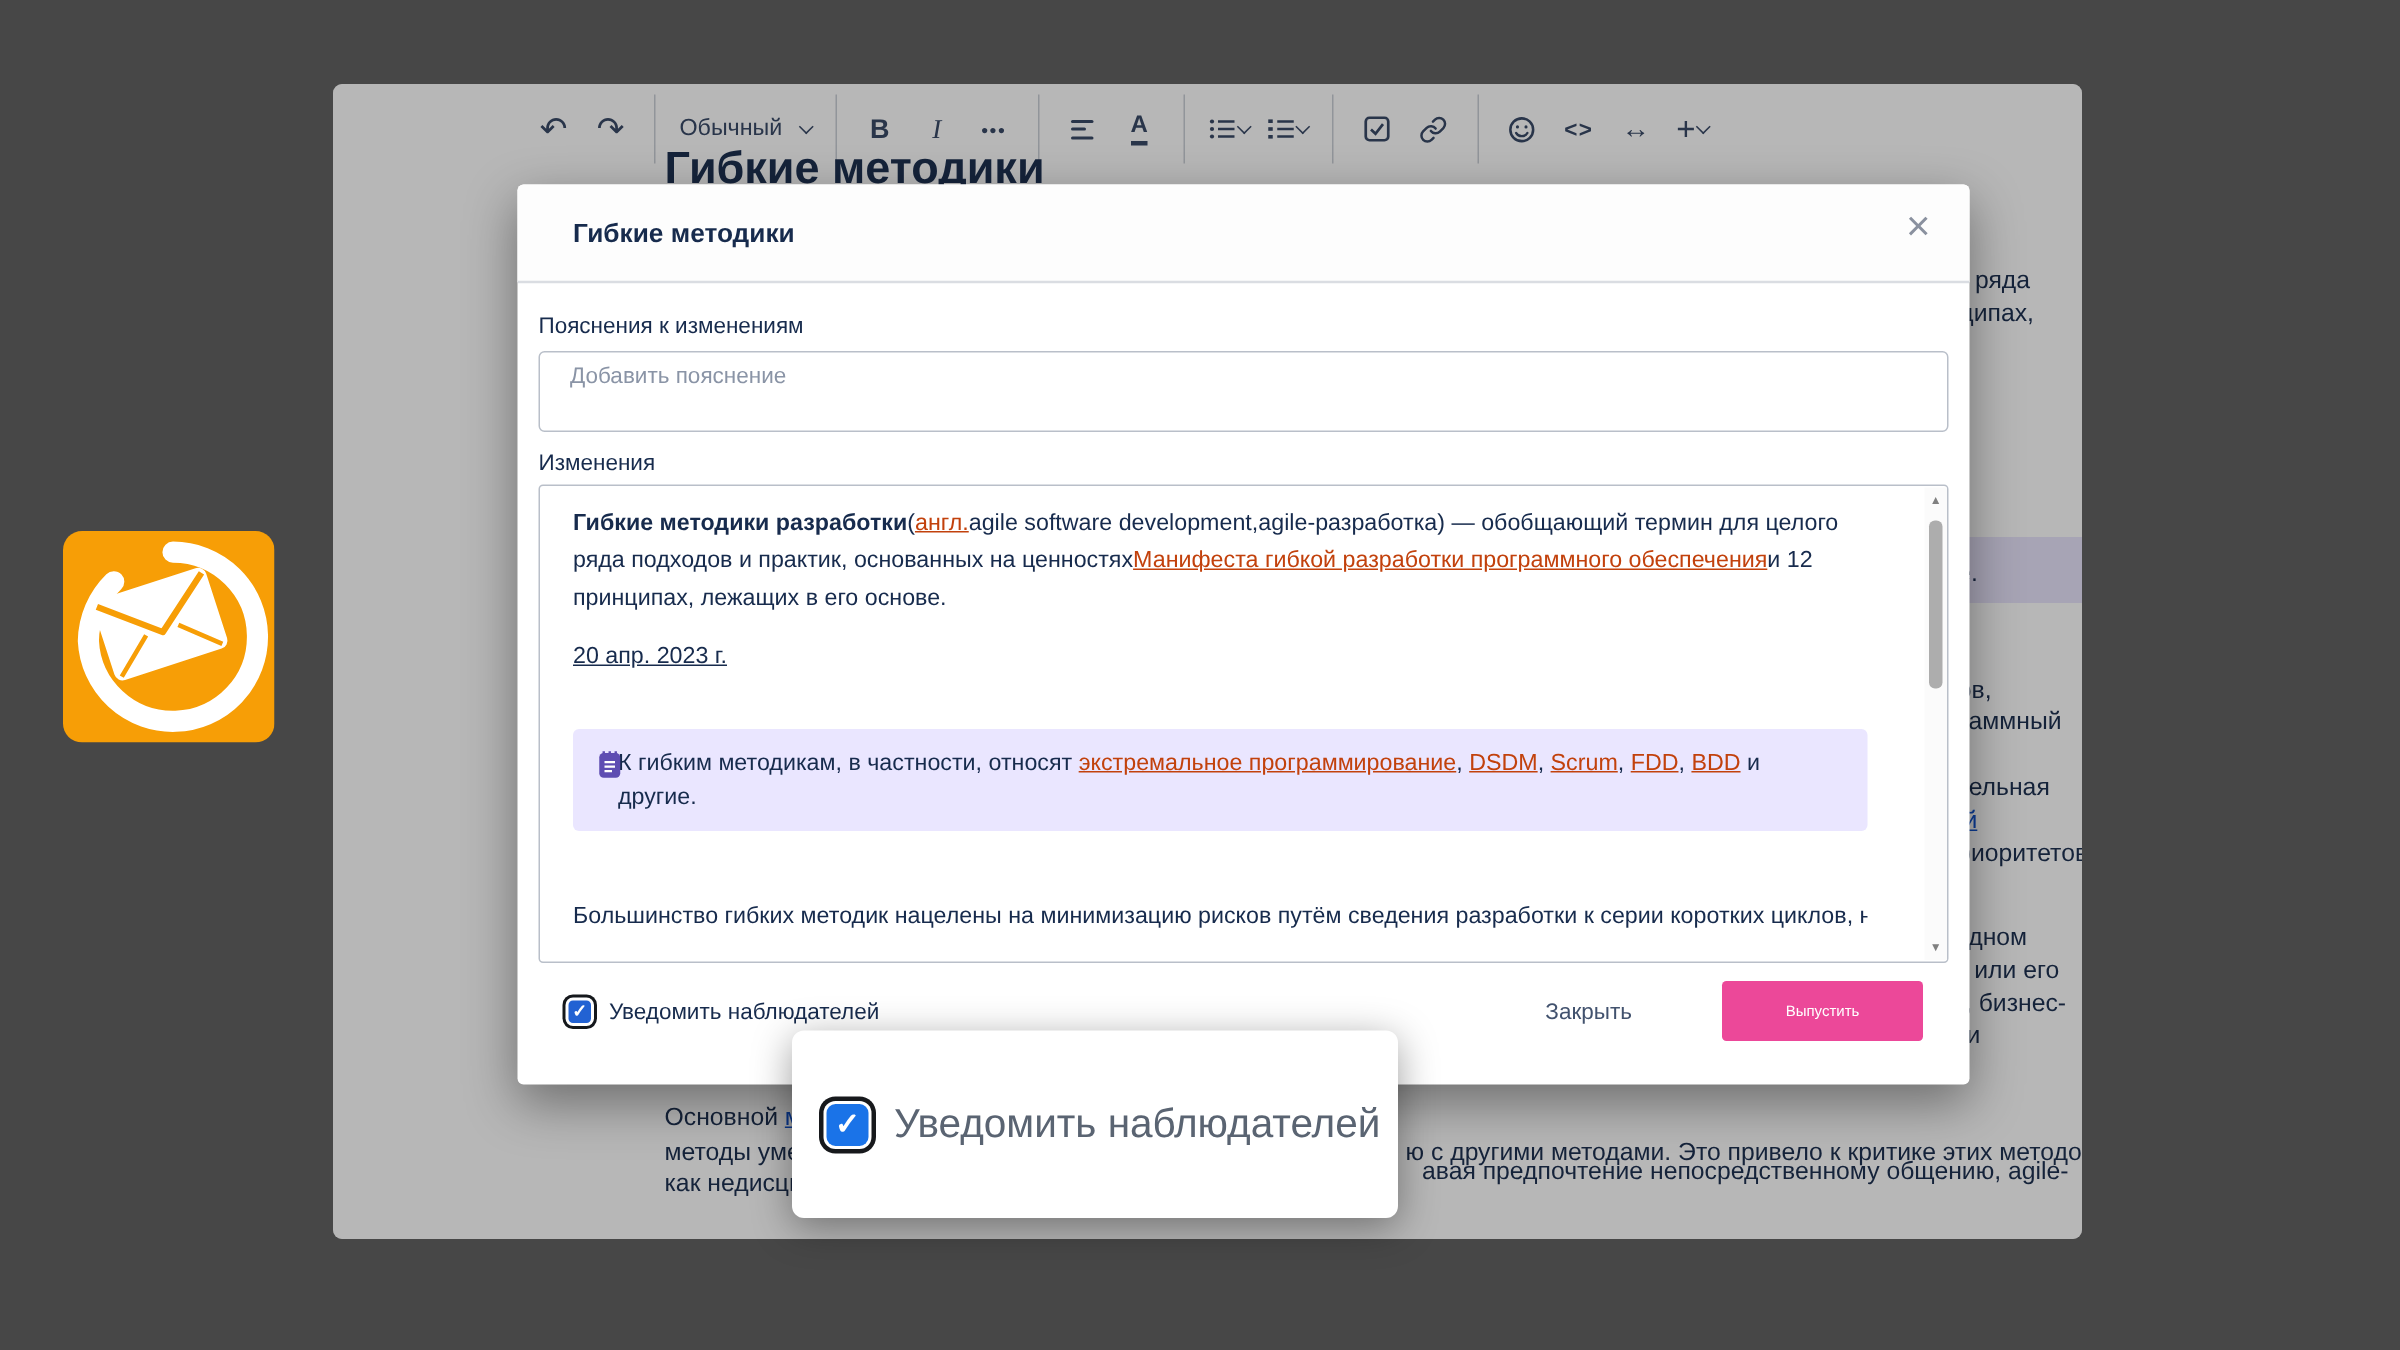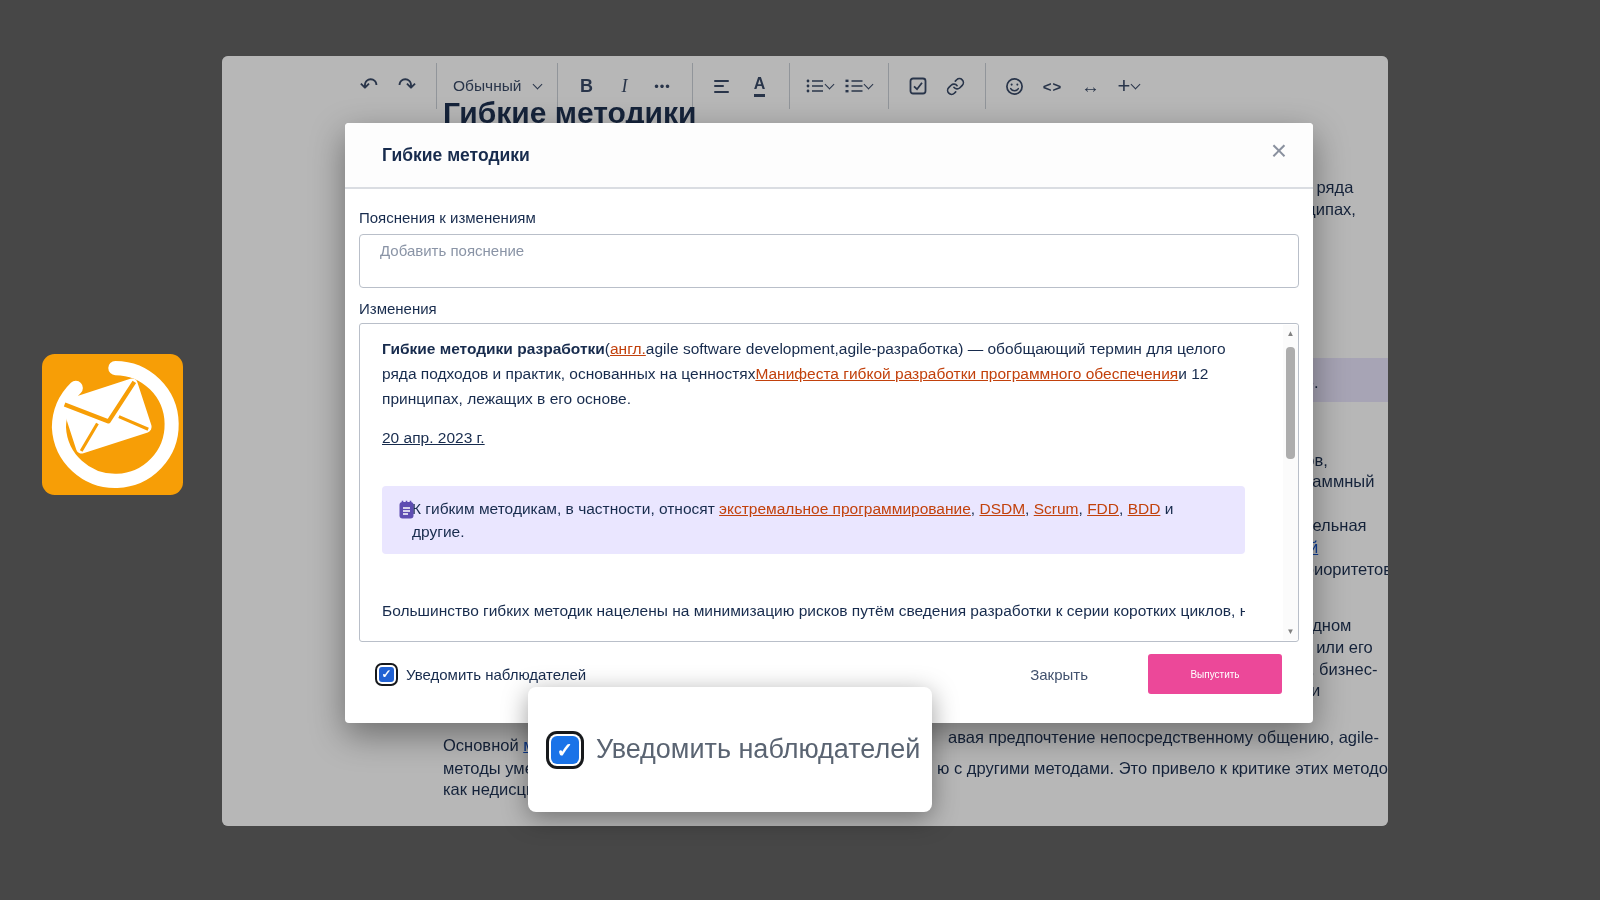--- a/index.html
+++ b/index.html
@@ -213,21 +213,21 @@
     <span class="frag" style="left:1066px; top:416px;">ограммный</span>
     <span class="frag" style="left:1065px; top:460px;">отдельная</span>
     <span class="frag bg-link" style="left:1066px; top:482px;">ный</span>
     <span class="frag" style="left:1061px; top:504px;">у приоритетов</span>
     <span class="frag" style="left:1068px; top:560px;">в одном</span>
     <span class="frag" style="left:1064px; top:582px;">ник или его</span>
     <span class="frag" style="left:1064px; top:604px;">кта, бизнес-</span>
     <span class="frag" style="left:1066px; top:625px;">ей и</span>
 
     <span class="frag" style="left:221px; top:680px;"><span>Основной </span><span class="bg-link">м</span></span>
-    <span class="frag" style="left:726px; top:672px;">авая предпочтение непосредственному общению, agile-</span>
+    <span class="frag" style="left:726px; top:716px;">авая предпочтение непосредственному общению, agile-</span>
     <span class="frag" style="left:221px; top:703px;">методы уме</span>
     <span class="frag" style="left:715px; top:703px;">ю с другими методами. Это привело к критике этих методов</span>
     <span class="frag" style="left:221px; top:724px;">как недисци</span>
 
     <div class="overlay"></div>
   </div>
 
   <div class="modal">
     <div class="m-header">
       <span class="m-title">Гибкие методики</span>

